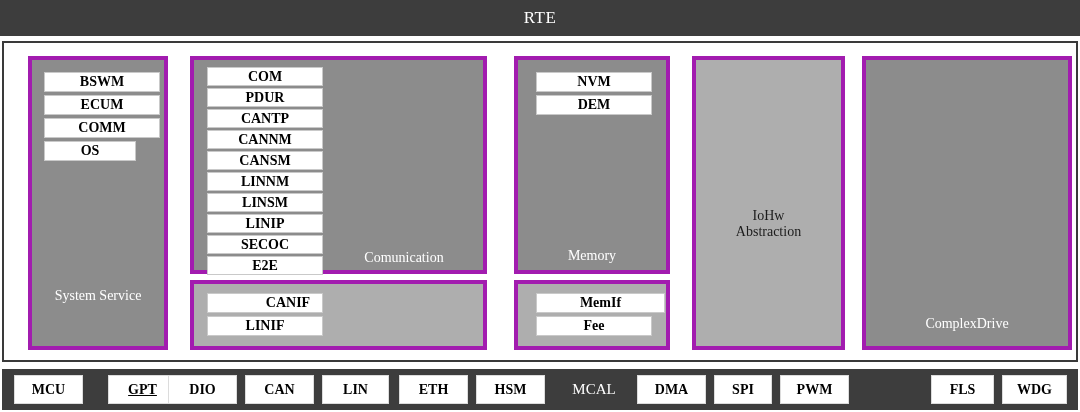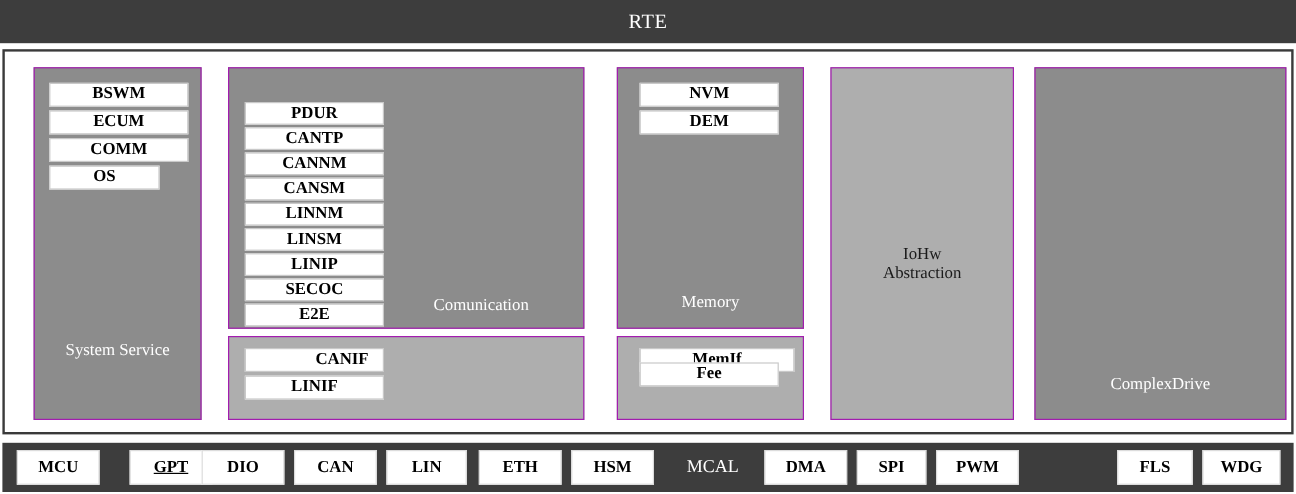--- a/index.html
+++ b/index.html
@@ -38,21 +38,21 @@
     width: 1076px; height: 321px;
     background: #ffffff;
     border: 2px solid #3a3a3a;
     box-sizing: border-box;
   }
 
   
   .col {
     position: absolute;
     box-sizing: border-box;
-    border: 1px solid #a21caf;
+    border: 4px solid #a21caf;
   }
   .col.dark  { background: #8c8c8c; }
   .col.light { background: #aeaeae; }
 
   .col-label {
     position: absolute;
     left: 0;
     width: 100%;
     text-align: center;
     font-size: 14px;
@@ -119,20 +119,21 @@
 
   <div class="col dark" style="left:24px; top:13px; width:140px; height:294px;">
     <div class="chip" style="left:12px; top:12px; width:116px; height:20px;">BSWM</div>
     <div class="chip" style="left:12px; top:35px; width:116px; height:20px;">ECUM</div>
     <div class="chip" style="left:12px; top:58px; width:116px; height:20px;">COMM</div>
     <div class="chip" style="left:12px; top:81px; width:92px; height:20px;">OS</div>
     <div class="col-label on-dark" style="top:228px;">System Service</div>
   </div>
 
   <div class="col dark" style="left:186px; top:13px; width:297px; height:218px;">
+    <div class="chip" style="left:13px; top:7px; width:116px; height:19px;">COM</div>
     <div class="chip" style="left:13px; top:28px; width:116px; height:19px;">PDUR</div>
     <div class="chip" style="left:13px; top:49px; width:116px; height:19px;">CANTP</div>
     <div class="chip" style="left:13px; top:70px; width:116px; height:19px;">CANNM</div>
     <div class="chip" style="left:13px; top:91px; width:116px; height:19px;">CANSM</div>
     <div class="chip" style="left:13px; top:112px; width:116px; height:19px;">LINNM</div>
     <div class="chip" style="left:13px; top:133px; width:116px; height:19px;">LINSM</div>
     <div class="chip" style="left:13px; top:154px; width:116px; height:19px;">LINIP</div>
     <div class="chip" style="left:13px; top:175px; width:116px; height:19px;">SECOC</div>
     <div class="chip" style="left:13px; top:196px; width:116px; height:19px;">E2E</div>
     <div class="col-label on-dark" style="top:190px; left:130px; width:160px; text-align:center;">Comunication</div>
@@ -144,21 +145,21 @@
   </div>
 
   <div class="col dark" style="left:510px; top:13px; width:156px; height:218px;">
     <div class="chip" style="left:18px; top:12px; width:116px; height:20px;">NVM</div>
     <div class="chip" style="left:18px; top:35px; width:116px; height:20px;">DEM</div>
     <div class="col-label on-dark" style="top:188px;">Memory</div>
   </div>
 
   <div class="col light" style="left:510px; top:237px; width:156px; height:70px;">
     <div class="chip" style="left:18px; top:9px; width:129px; height:20px;">MemIf</div>
-    <div class="chip" style="left:18px; top:21px; width:116px; height:20px;">Fee</div>
+    <div class="chip" style="left:18px; top:32px; width:116px; height:20px;">Fee</div>
   </div>
 
   <div class="col light" style="left:688px; top:13px; width:153px; height:294px;">
     <div class="col-label on-light" style="top:148px;">
       <span>IoHw</span><br>
       <span>Abstraction</span>
     </div>
   </div>
 
   <div class="col dark" style="left:858px; top:13px; width:210px; height:294px;">

